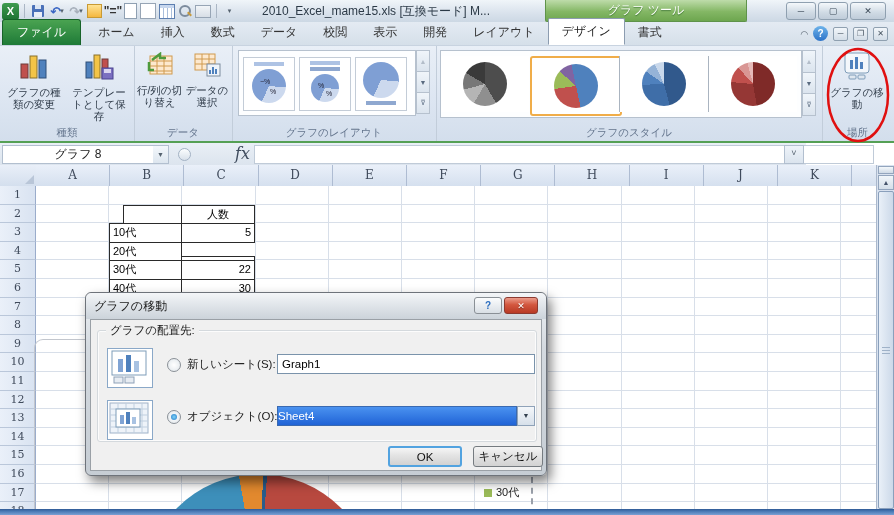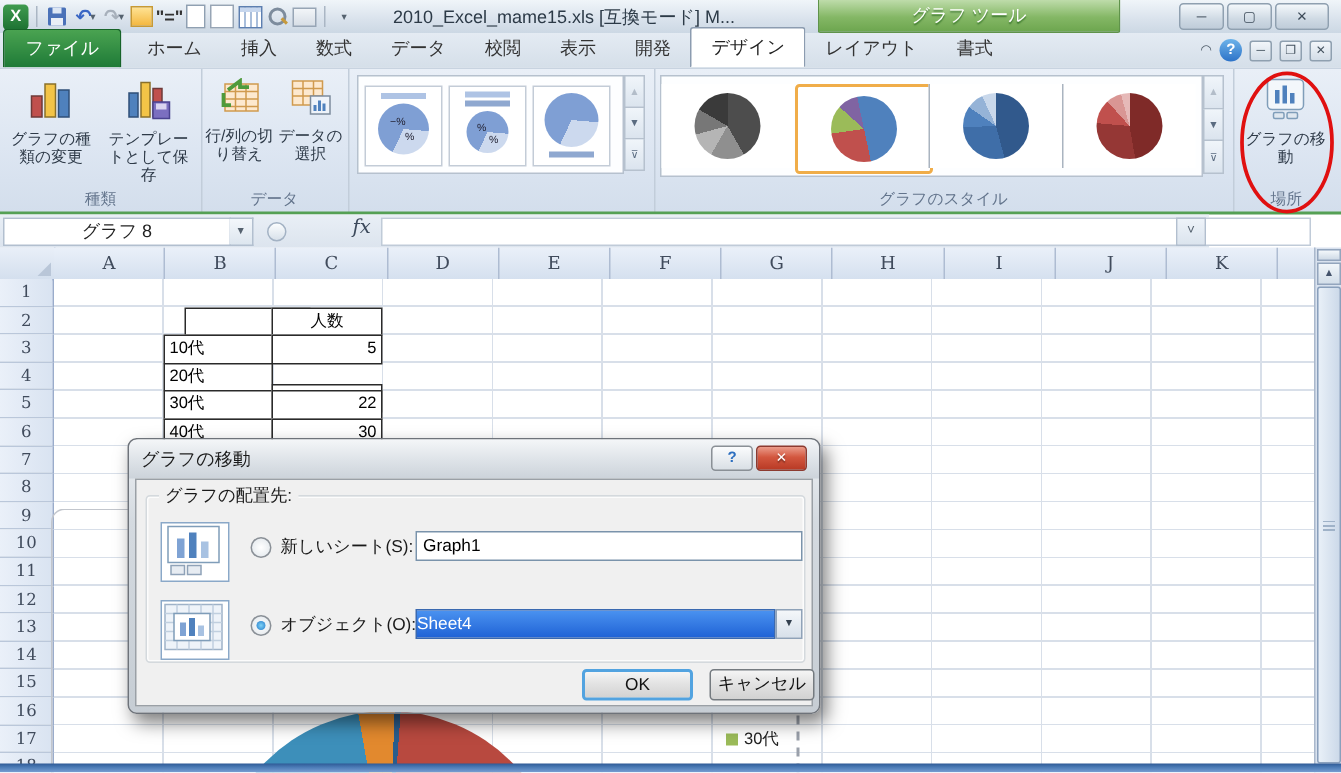--- a/index.html
+++ b/index.html
@@ -88,21 +88,21 @@
   
   .formulabar{position:absolute;left:0;top:143px;width:806px;height:22px;
     background:linear-gradient(#e9eff6,#dce4ee);border-bottom:1px solid #aab8cb;}
   .namebox{position:absolute;left:2px;top:2px;width:150px;height:17px;background:#fff;
     border:1px solid #b2bfcf;text-align:center;line-height:17px;font-size:12px;color:#222;}
   .nb-drop{position:absolute;left:153px;top:2px;width:15px;height:17px;background:linear-gradient(#f3f7fb,#dde6ef);
     border:1px solid #b2bfcf;border-left:none;font-size:7px;color:#55626f;text-align:center;line-height:17px;}
   .fsplit{position:absolute;left:178px;top:5px;width:11px;height:11px;border-radius:50%;
     background:linear-gradient(#fbfdfe,#d8e1ea);border:1px solid #a3b2c4;}
   .fx{position:absolute;left:235px;top:1px;font-family:"DejaVu Serif",serif;font-style:italic;
-    font-size:13px;color:#3d4a5c;}
+    font-size:16px;color:#3d4a5c;}
   .finput{position:absolute;left:254px;top:2px;width:618px;height:17px;background:#fff;border:1px solid #c0cbd8;}
   .fchev{position:absolute;right:2px;top:2px;width:18px;height:17px;text-align:center;line-height:15px;
     font-size:9px;color:#55626f;background:linear-gradient(#eef3f9,#dbe4ee);border:1px solid #b2bfcf;}
 
   
   .sheet{position:absolute;left:0;top:165px;width:894px;height:350px;background:#fff;}
   .corner{position:absolute;left:0;top:0;width:36px;height:21px;
     background:linear-gradient(#e9eff8,#d4dfee);border-right:1px solid #9aaccb;border-bottom:1px solid #9aaccb;}
   .corner:after{content:"";position:absolute;right:2px;bottom:2px;border-left:9px solid transparent;border-bottom:9px solid #b9c6d8;}
   .colheads{position:absolute;left:36px;top:0;width:840px;height:21px;display:flex;overflow:hidden;
@@ -223,22 +223,22 @@
   <div class="tabrow">
     <div class="tabs" id="tabs">
         <div class="tab file">ファイル</div>
         <div class="tab">ホーム</div>
         <div class="tab">挿入</div>
         <div class="tab">数式</div>
         <div class="tab">データ</div>
         <div class="tab">校閲</div>
         <div class="tab">表示</div>
         <div class="tab">開発</div>
+        <div class="tab">レイアウト</div>
         <div class="tab active">デザイン</div>
-        <div class="tab">レイアウト</div>
         <div class="tab">書式</div>
       </div>
     <div class="ribbon-ctl">
       <span class="rc">◠</span>
       <span class="help-btn">?</span>
       <span class="mini-win">─</span>
       <span class="mini-win">❐</span>
       <span class="mini-win">✕</span>
     </div>
   </div>
@@ -317,20 +317,21 @@
         <div class="layout-thumb" style="left:116px;">
           <span class="lt-pie" style="left:7px;top:4px;width:36px;height:36px;"></span>
           <span class="lt-bar" style="top:43px;background:#8fa8d0;"></span>
         </div>
       </div>
       <div class="scrollcol" style="left:184px;top:4px;height:64px;">
         <div>▲</div>
         <div>▼</div>
         <div>⊽</div>
       </div>
+      <div class="rgroup-label">グラフのレイアウト</div>
     </div>
 
     <div class="rgroup" style="left:436px;width:386px;">
       <div class="gallery-box" style="left:4px;top:4px;width:360px;height:66px;" id="style-gallery">
           <div class="style-cell first" style="left: 0px;">
             <div class="stylepie" style="background: conic-gradient(rgb(77, 77, 77) 0deg, rgb(77, 77, 77) 150deg, rgb(143, 143, 143) 150deg, rgb(143, 143, 143) 210deg, rgb(181, 181, 181) 210deg, rgb(181, 181, 181) 255deg, rgb(119, 119, 119) 255deg, rgb(119, 119, 119) 300deg, rgb(58, 58, 58) 300deg, rgb(58, 58, 58) 360deg);"></div>
           </div>
           <div class="style-cell sel" style="left: 89px;">
             <div class="stylepie" style="background: conic-gradient(rgb(79, 129, 189) 0deg, rgb(79, 129, 189) 168deg, rgb(192, 80, 77) 168deg, rgb(192, 80, 77) 262deg, rgb(155, 187, 89) 262deg, rgb(155, 187, 89) 312deg, rgb(128, 100, 162) 312deg, rgb(128, 100, 162) 348deg, rgb(79, 129, 189) 348deg, rgb(79, 129, 189) 360deg);"></div>
           </div>

